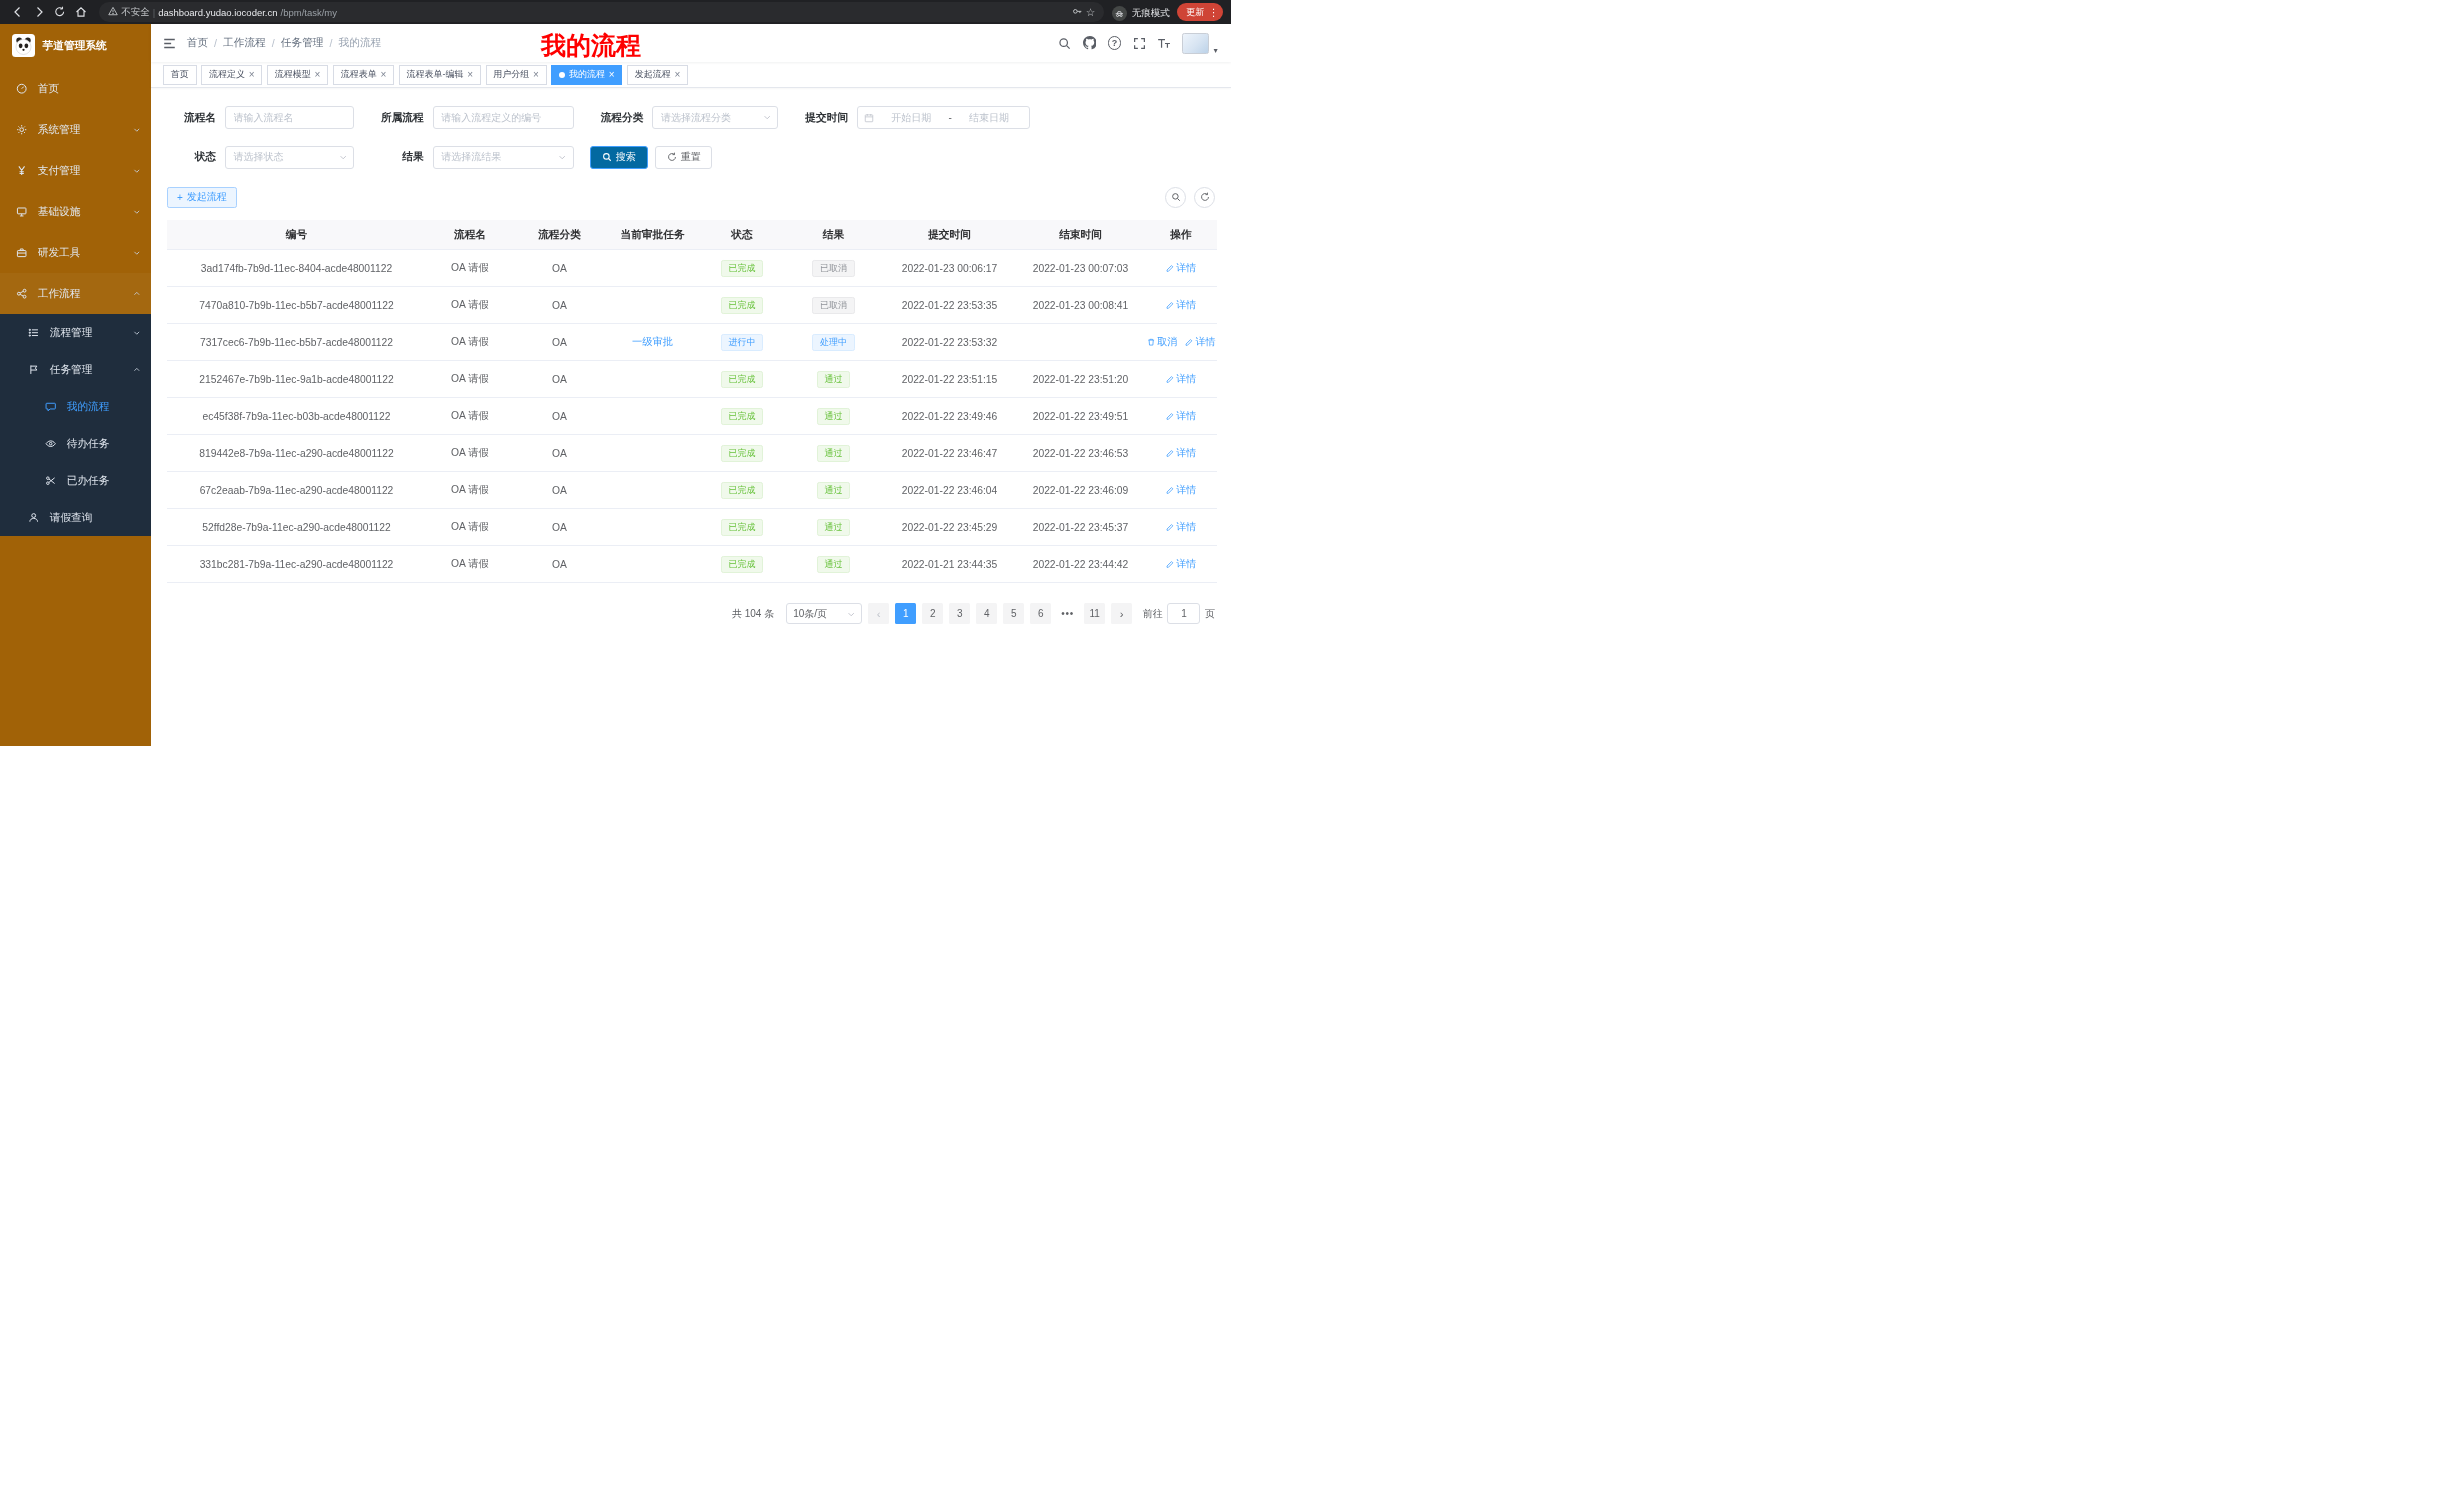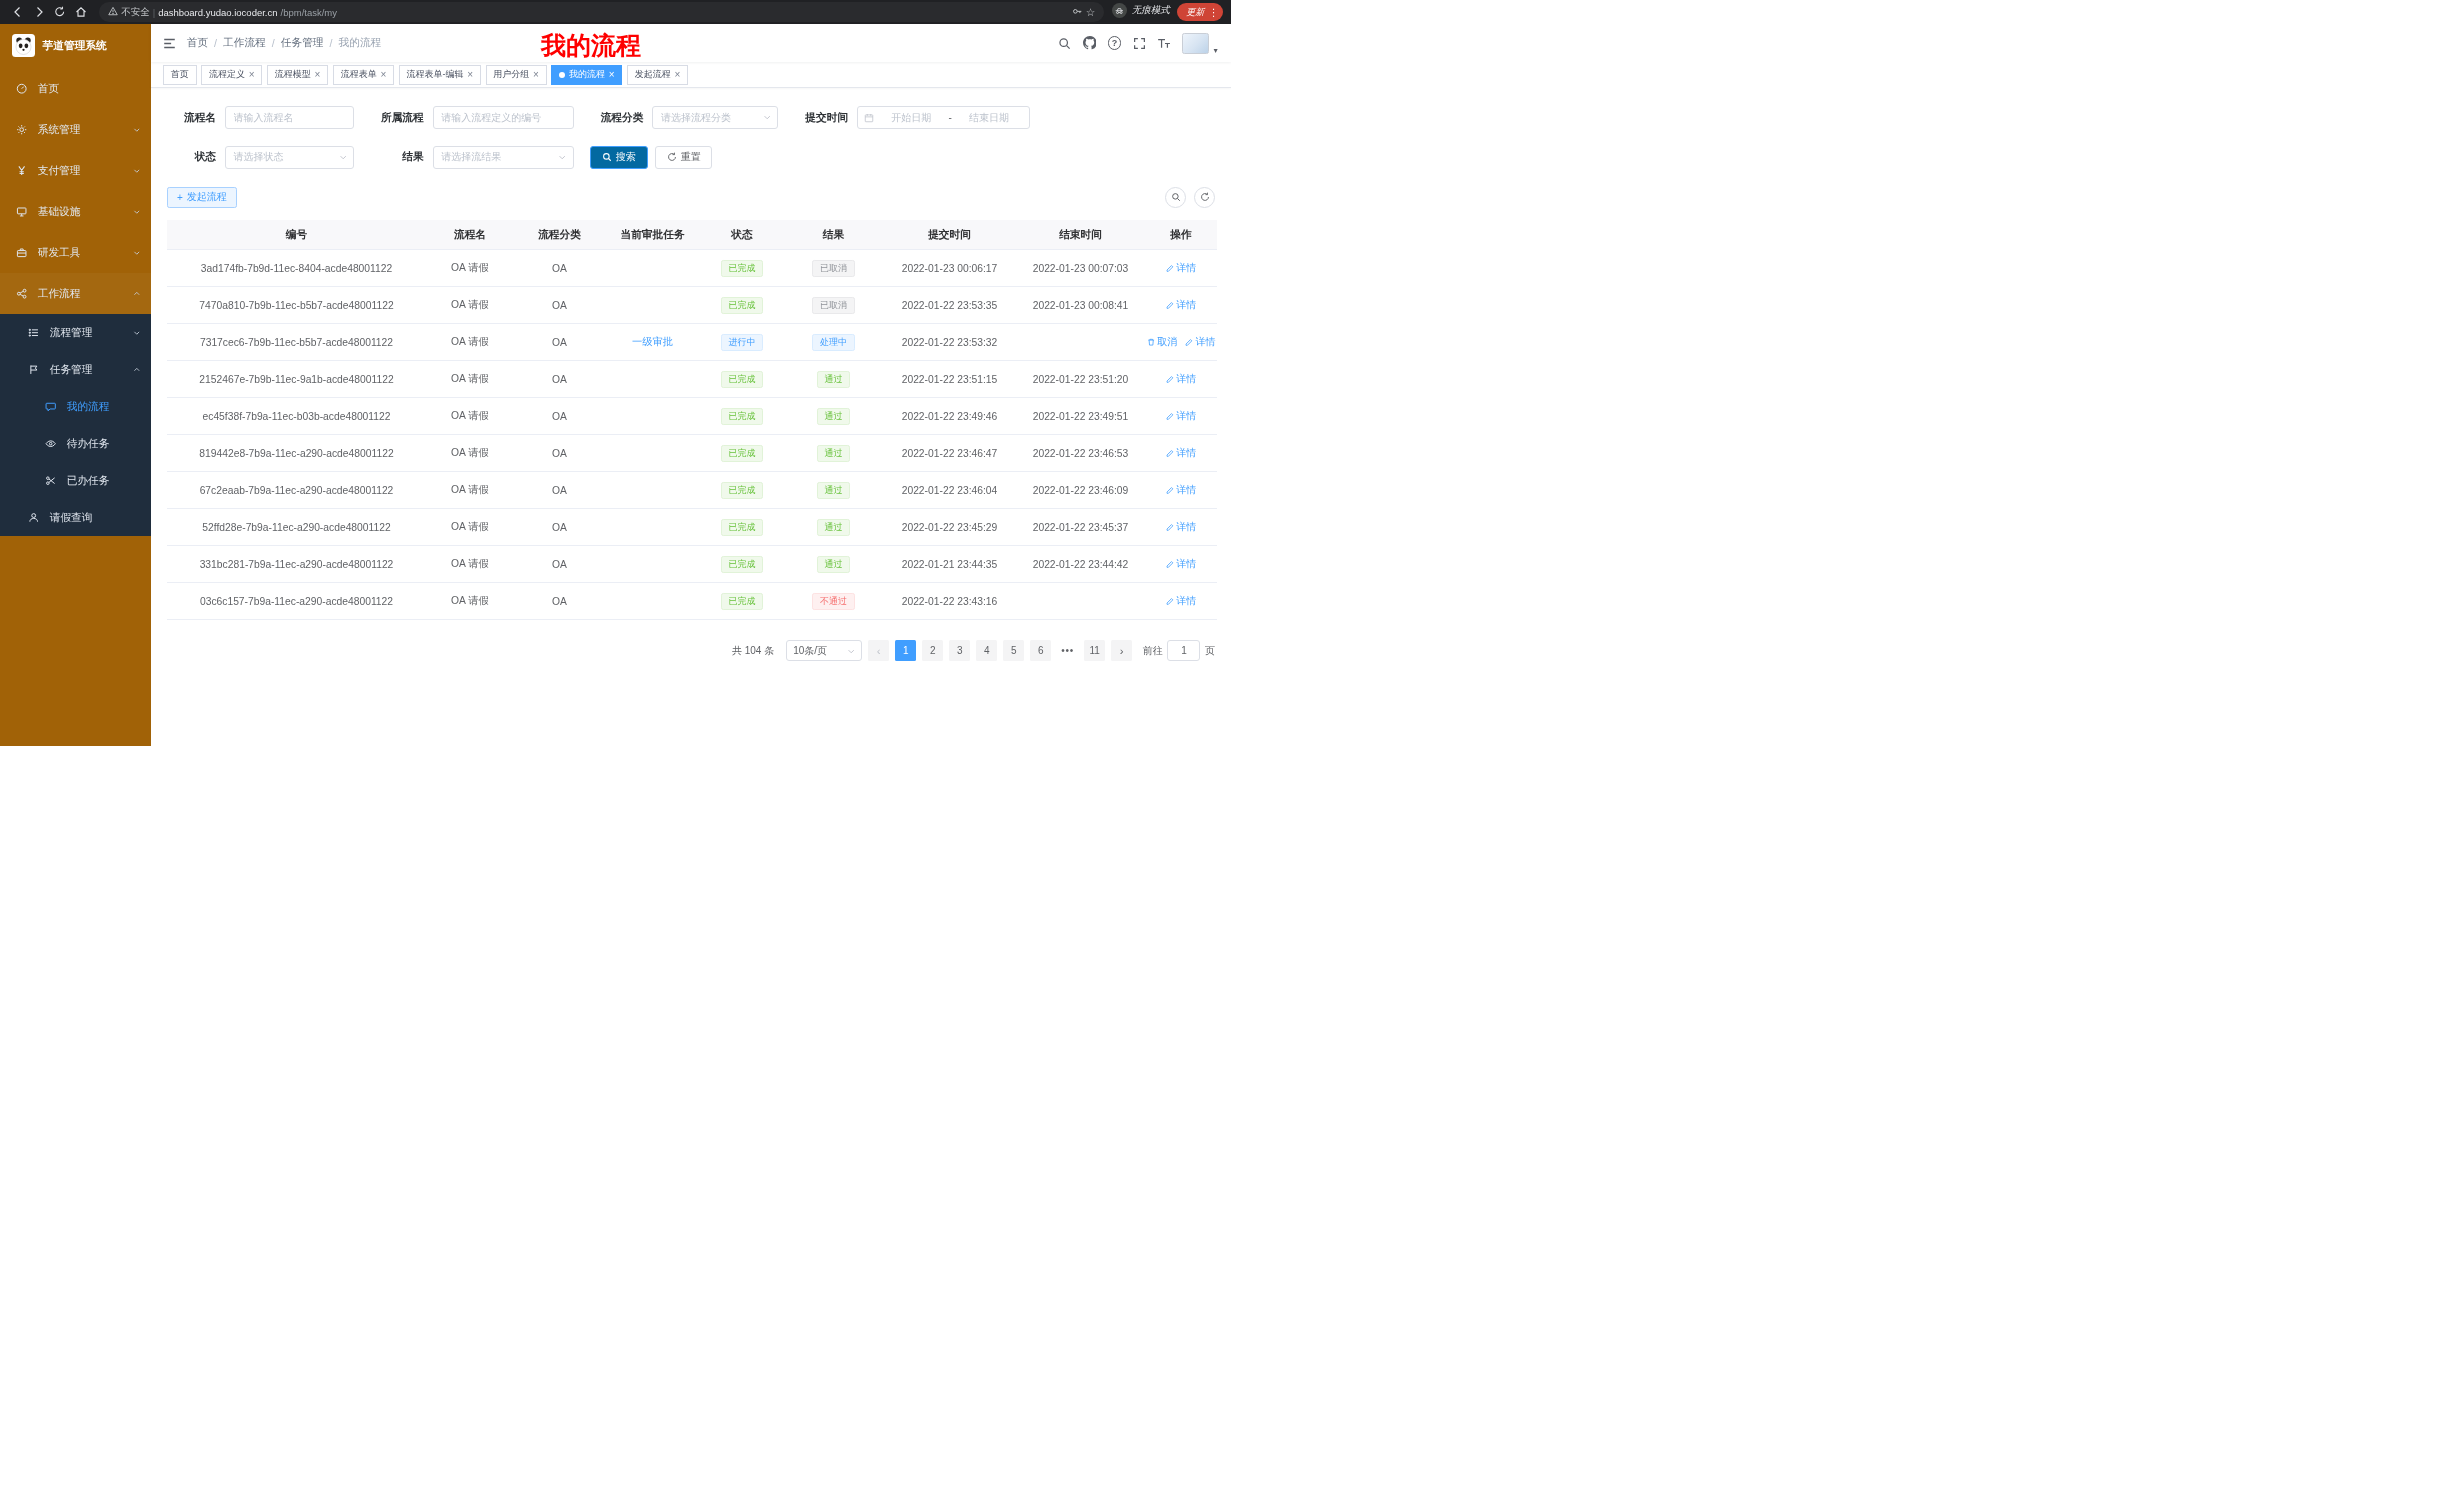--- a/index.html
+++ b/index.html
@@ -10,21 +10,21 @@
   
   .browser { height:24px; background:#202124; display:flex; align-items:center; padding:0 7.6px; color:#dfe1e5; flex:0 0 auto; }
   .bnav { width:21px; height:21px; display:flex; align-items:center; justify-content:center; border-radius:50%; cursor:pointer; }
   .bnav svg { display:block; }
   .url-zone { flex:1; display:flex; align-items:center; height:20px; margin:0 7.6px; padding:0 9px; border-radius:10px; background:#2a2b2e; font-size:9.5px; gap:3px; min-width:0; }
   .warn-txt { color:#c7cacd; }
   .url-div { color:#5f6368; }
   .url-domain { color:#e8eaed; }
   .url-path { color:#9aa0a6; }
   .url-spacer { flex:1; }
-  .b-right { display:flex; align-items:flex-start; gap:7.6px;font-style:italic; }
+  .b-right { display:flex; align-items:flex-end; gap:7.6px; }
   .incog { display:flex; align-items:center; gap:4.6px; color:#e8eaed; font-size:9.5px; }
   .incog-circle { width:15px; height:15px; border-radius:50%; background:#444746; display:flex; align-items:center; justify-content:center; }
   .update-pill { display:flex; align-items:center; gap:4.6px; background:#cf4436; color:#fff; font-size:9px; height:18px; padding:0 4.6px 0 9px; border-radius:9px; cursor:pointer; }
   .update-dots { font-size:10px; }
 
   .main-row { flex:1; display:flex; min-height:0; }
 
   
   .sidebar { width:151px; background:#a16207; overflow:hidden; flex:0 0 auto; display:flex; flex-direction:column; }
   .logo { height:44px; display:flex; align-items:center; gap:7.6px; padding-left:12px; }
@@ -712,38 +712,20 @@
               <td>2022-01-22 23:44:42</td>
               <td><span class="acts">
                     <a class="lnk">
                       <svg width="8.4" height="8.4" viewBox="0 0 16 16" fill="none" stroke="currentColor" stroke-width="1.5">
                         <path d="M2 11.5L10.5 3l2.5 2.5L4.5 14H2z"></path>
                       </svg>
                       <span>详情</span>
                     </a>
                   </span></td>
             </tr>
-            <tr>
-              <td>03c6c157-7b9a-11ec-a290-acde48001122</td>
-              <td>OA 请假</td>
-              <td>OA</td>
-              <td></td>
-              <td><span class="etag t-success">已完成</span></td>
-              <td><span class="etag t-danger">不通过</span></td>
-              <td>2022-01-22 23:43:16</td>
-              <td></td>
-              <td><span class="acts">
-                    <a class="lnk">
-                      <svg width="8.4" height="8.4" viewBox="0 0 16 16" fill="none" stroke="currentColor" stroke-width="1.5">
-                        <path d="M2 11.5L10.5 3l2.5 2.5L4.5 14H2z"></path>
-                      </svg>
-                      <span>详情</span>
-                    </a>
-                  </span></td>
-            </tr>
           </tbody>
         </table>
       </div>
 
       <div class="pagination">
         <span class="pg-total">共 104 条</span>
         <div class="psel">
           <span>10条/页</span>
           <span class="sv">
               <svg width="8.4" height="8.4" viewBox="0 0 16 16" fill="none" stroke="currentColor" stroke-width="1.8">

